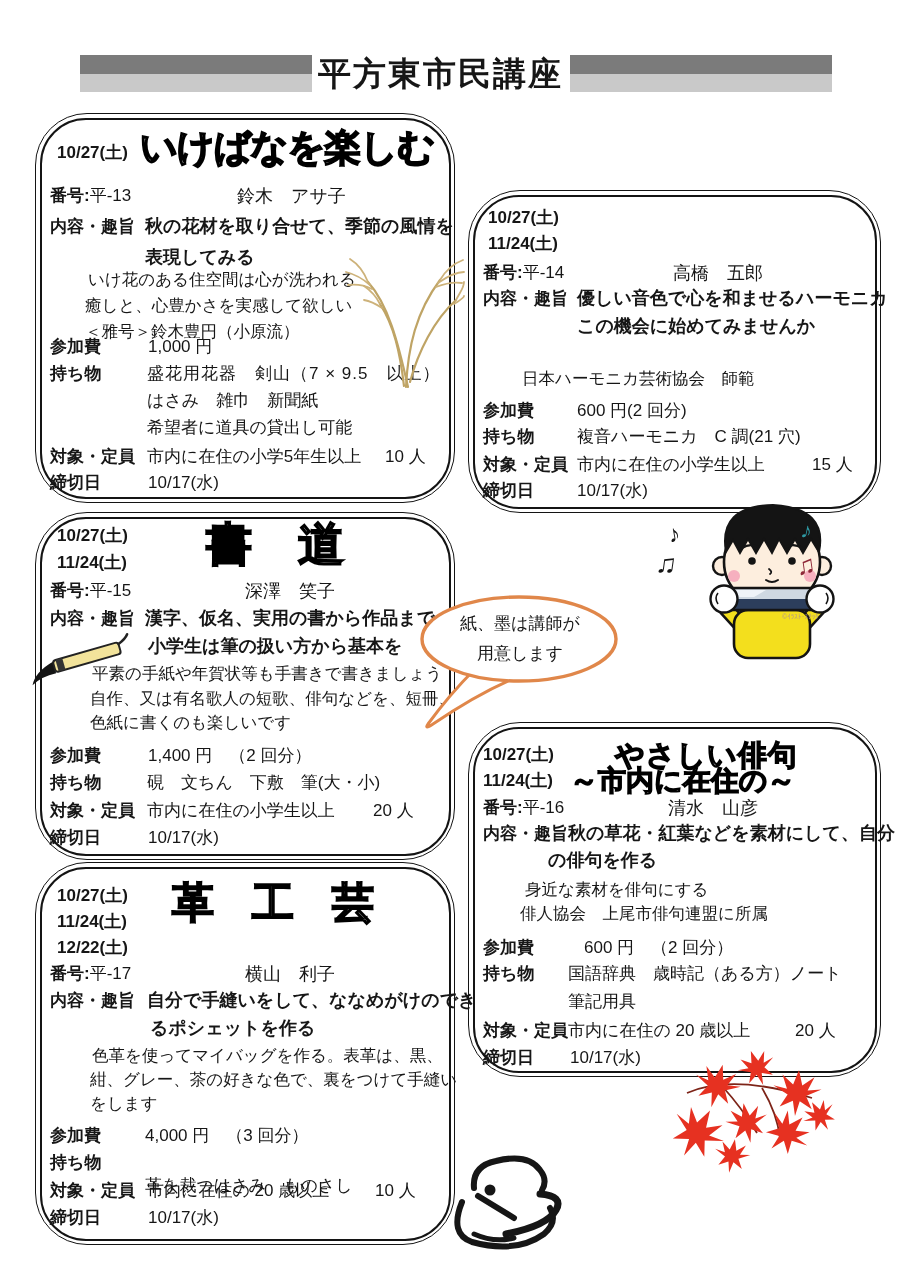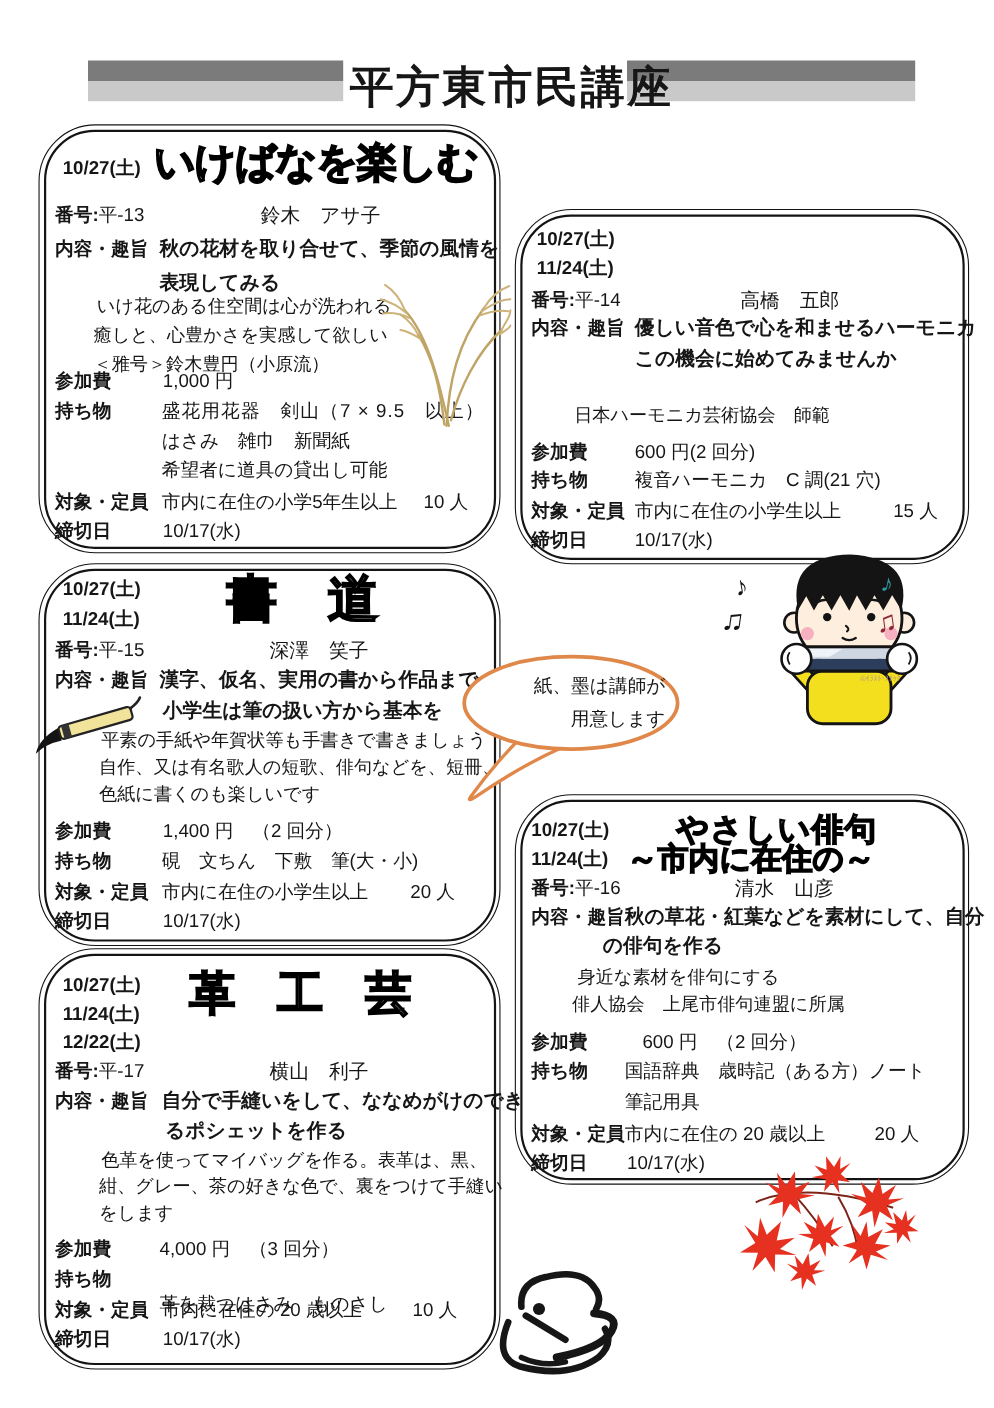--- a/index.html
+++ b/index.html
@@ -5,35 +5,35 @@
   html,body { margin:0; padding:0; background:#ffffff; }
   #canvas {
     position:relative; width:904px; height:1280px; background:#ffffff;
     font-family:"Liberation Sans","DejaVu Sans",sans-serif; color:#161616;
     overflow:hidden;
   }
   
   .hbar { position:absolute; top:55px; height:37px; }
   .hbar .dark  { height:19px; background:#7b7b7b; }
   .hbar .light { height:18px; background:#c9c9c9; }
-  .page-title { position:absolute; left:318px; top:52px; font-size:40px; font-weight:bold; letter-spacing:2px; white-space:nowrap; }
+  .page-title { position:absolute; left:318px; top:52px; font-size:33px; font-weight:bold; letter-spacing:2px; white-space:nowrap; }
   
   .course { position:absolute; border:1.6px solid #141414; border-radius:52px; }
   .course::before { content:""; position:absolute; inset:3.5px; border:2.6px solid #141414; border-radius:46px; }
   
   .t { position:absolute; white-space:nowrap; font-size:17px; line-height:1.12; }
   .b { font-weight:bold; }
   .c { font-weight:bold; font-size:18px; }     
   .n { font-size:16.5px; }                      
   .big { position:absolute; white-space:nowrap; font-weight:bold; color:#ffffff;
          -webkit-text-stroke:1.7px #000; line-height:1; }
   .big2 { position:absolute; white-space:nowrap; font-weight:bold; color:#ffffff;
          -webkit-text-stroke:1.3px #000; line-height:1; }
   .music { position:absolute; line-height:1; font-weight:bold; }
-  .bubble-line { position:absolute; width:170px; text-align:right; font-size:17px; white-space:nowrap; }
+  .bubble-line { position:absolute; width:170px; text-align:center; font-size:17px; white-space:nowrap; }
   .watermark { position:absolute; font-size:7px; color:#b3988a; white-space:nowrap; }
   svg { position:absolute; overflow:visible; }
 </style>
 </head>
 <body>
 
 <div id="canvas">
 
   <div class="hbar" style="left:80px;width:232px;">
     <div class="dark"></div>

